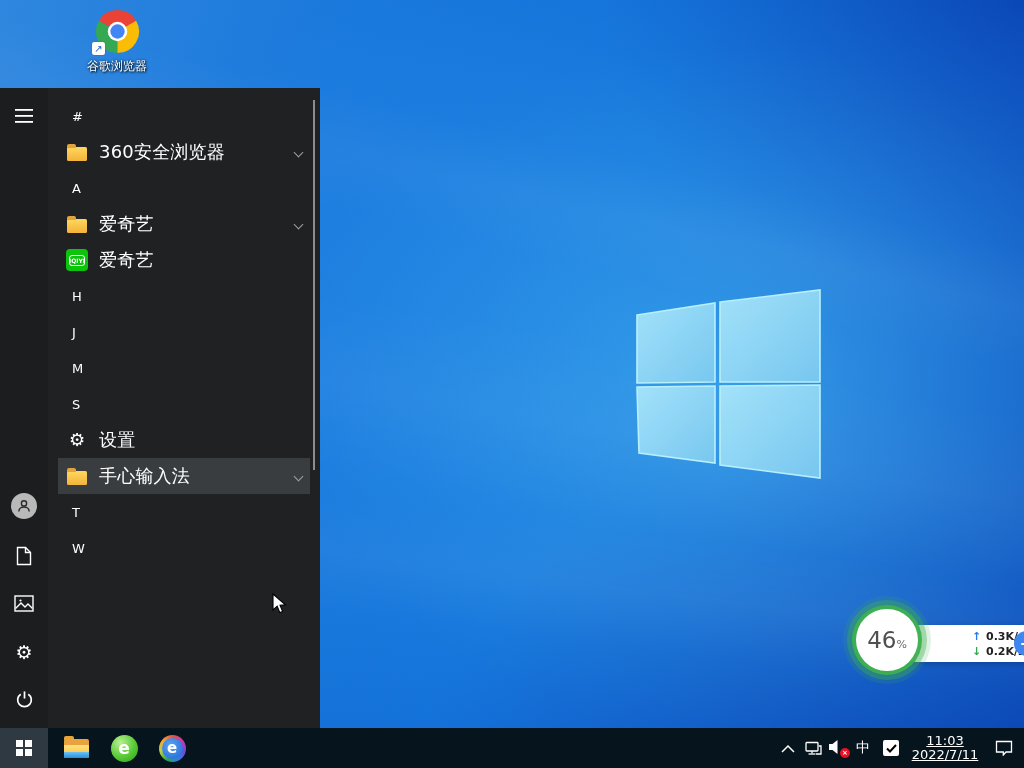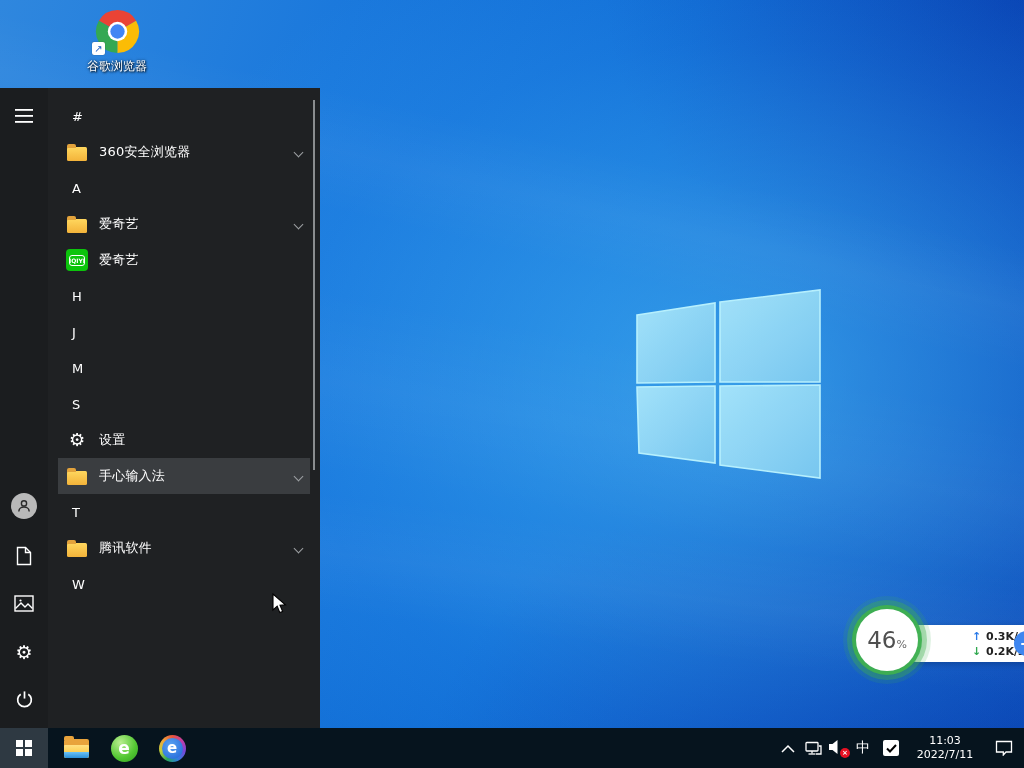--- a/index.html
+++ b/index.html
@@ -34,21 +34,21 @@
   #start-menu { position:absolute; left:0; top:88px; width:320px; height:640px; background:#1f2123; overflow:hidden; z-index:5; }
   #menu-rail { position:absolute; left:0; top:0; width:48px; height:100%; background:#1b1d1f; }
   .rail-btn { position:absolute; left:0; width:48px; height:40px; display:flex; align-items:center; justify-content:center; cursor:pointer; }
   .avatar-circle { width:26px; height:26px; border-radius:50%; background:#b9b9b9; display:flex; align-items:center; justify-content:center; }
   .gear-glyph { color:#fff; font-size:19px; line-height:1; }
 
   #app-list { position:absolute; left:48px; top:0; width:272px; height:100%; padding-top:10px; }
   .mrow { position:relative; display:flex; align-items:center; height:36px; margin:0 10px; padding-left:8px; cursor:pointer; }
   .mrow.hl { background:#3a3d40; }
   .mrow .ic { width:22px; height:22px; margin-right:11px; display:flex; align-items:center; justify-content:center; flex:0 0 22px; }
-  .mrow .lbl { font-size:13px; color:#fff; letter-spacing:.2px; }
+  .mrow .lbl { font-size:18px; color:#fff; letter-spacing:.2px; }
   .mhead { display:flex; align-items:center; height:36px; margin:0 10px; padding-left:14px; cursor:pointer; }
   .mhead .lbl { font-size:13px; color:#fff; }
   .chev { position:absolute; right:8px; top:15px; width:7px; height:7px; border-right:1.4px solid #9da0a3; border-bottom:1.4px solid #9da0a3; transform:rotate(45deg); }
 
   .folder-ic { position:relative; width:20px; height:14px; margin-top:3px; background:linear-gradient(#ffd75e,#f3b33a); border-radius:1.5px; }
   .folder-ic::before { content:""; position:absolute; top:-3px; left:0; width:9px; height:4px; background:#e3a33c; border-radius:2px 2px 0 0; }
 
   .iqiyi-ic { width:22px; height:22px; border-radius:4px; background:#0cc40c; display:flex; align-items:center; justify-content:center; }
   .iqiyi-ic span { display:flex; align-items:center; justify-content:center; width:16px; height:11px; border:1.4px solid #fff; border-radius:3px; color:#fff; font-size:6px; font-weight:bold; letter-spacing:0; }
   .player-ic { width:22px; height:22px; border-radius:5px; background:linear-gradient(135deg,#37a3f8,#4a4fe4); display:flex; align-items:center; justify-content:center; }
@@ -91,21 +91,21 @@
   .rainbow-e { position:relative; width:27px; height:27px; border-radius:50%;
     background:conic-gradient(#e5533c,#c33da8,#7847d8,#2f7fe0,#28a55c,#bfcf3a,#f0a83c,#e5533c); display:flex; align-items:center; justify-content:center; }
   .rainbow-e::before { content:""; position:absolute; inset:3px; border-radius:50%; background:radial-gradient(circle at 40% 35%, #5aa2f2, #1d63d6); }
   .rainbow-e span { position:relative; color:#fff; font-size:15px; font-weight:bold; z-index:1; }
 
   #tray { position:absolute; right:0; top:0; height:40px; display:flex; align-items:center; }
   .tray-btn { height:40px; display:flex; align-items:center; justify-content:center; cursor:pointer; }
   .w24 { width:24px; } .w26 { width:26px; } .w28 { width:30px; }
   #tray-ime { color:#fff; font-size:14px; }
   .flag-ic { position:relative; width:16px; height:16px; background:#fff; border-radius:2px; display:flex; align-items:center; justify-content:center; }
-  #tray-clock { width:78px; text-align:center; color:#fff; font-size:11px; line-height:14px; cursor:default; }
+  #tray-clock { width:78px; text-align:center; color:#fff; font-size:13px; line-height:14px; cursor:default;text-decoration:underline; }
   #action-center { width:40px; }
   .vol-wrap { position:relative; width:20px; height:18px; }
   .vol-badge { position:absolute; right:-2px; bottom:-1px; width:10px; height:10px; background:#e81123; border-radius:50%;
     color:#fff; font-size:7px; line-height:10px; text-align:center; font-weight:bold; }
 </style>
 </head>
 <body>
 
 <div id="screen">
 
@@ -251,27 +251,20 @@
             <span class="folder-ic"></span>
           </span>
         <span class="lbl">手心输入法</span>
           <span class="chev"></span>
       </div>
 
       <div class="mhead">
           <span class="lbl">T</span>
         </div>
 
-      <div class="mrow">
-        <span class="ic">
-            <span class="folder-ic"></span>
-          </span>
-        <span class="lbl">腾讯软件</span>
-          <span class="chev"></span>
-      </div>
 
       <div class="mhead">
           <span class="lbl">W</span>
         </div>
     </div>
 
     <div id="menu-scrollbar"></div>
   </div>
 
   <svg id="cursor" width="15" height="22" viewBox="0 0 15 22">

